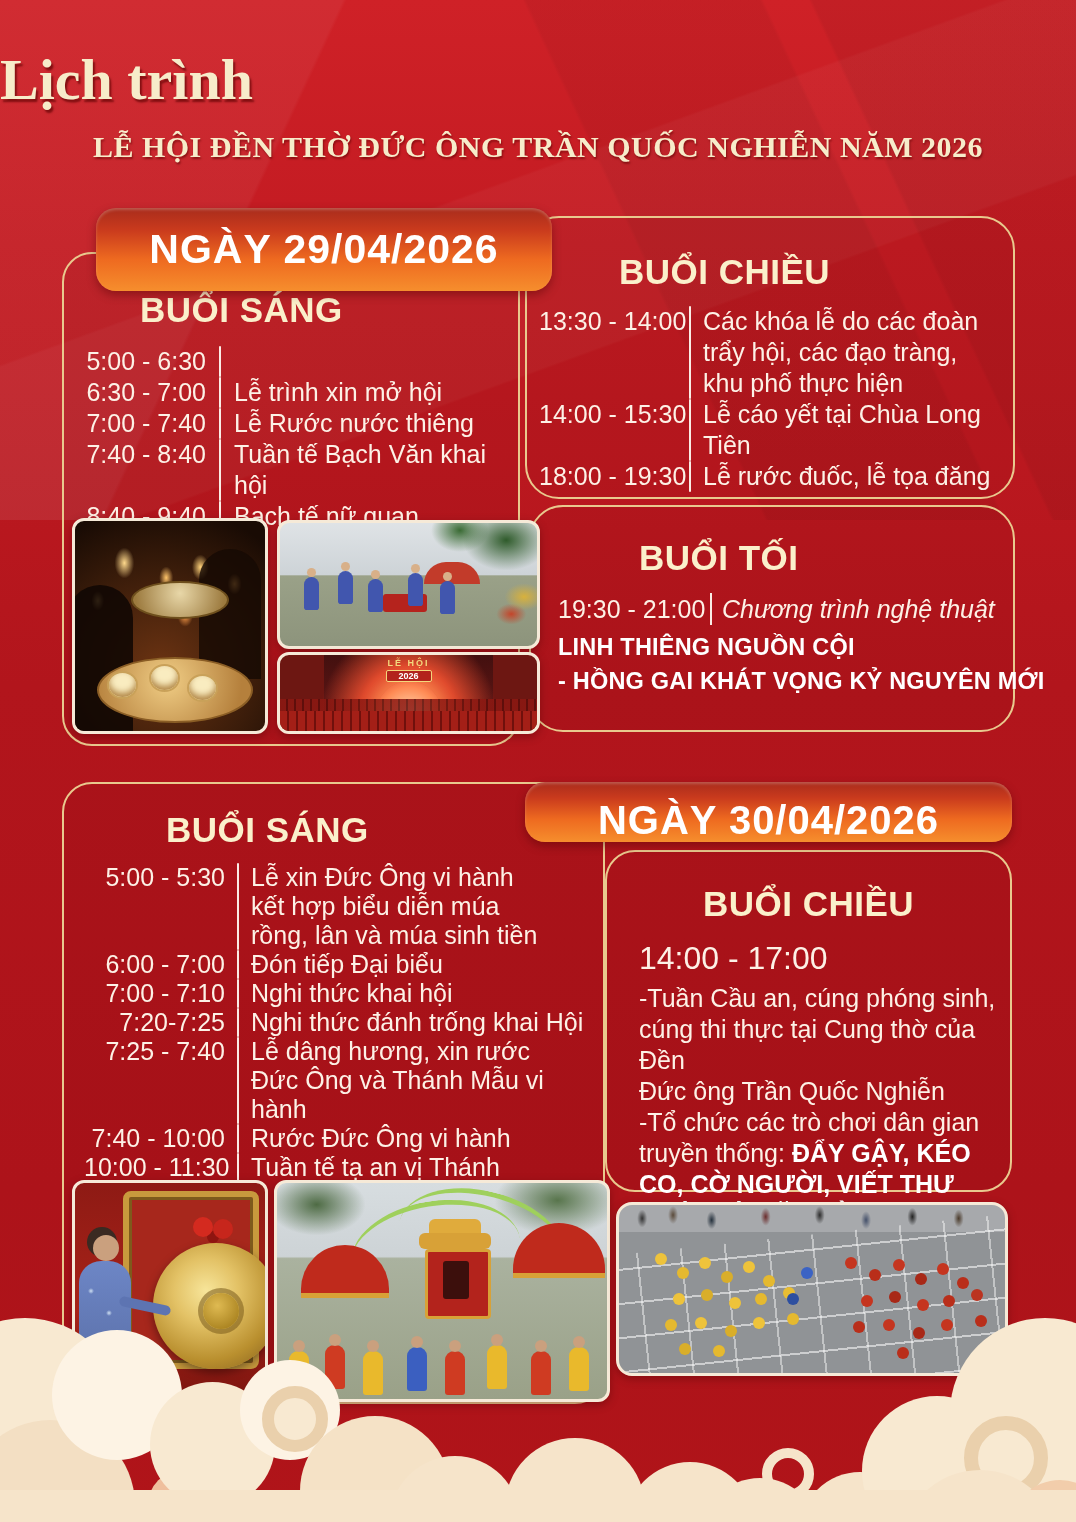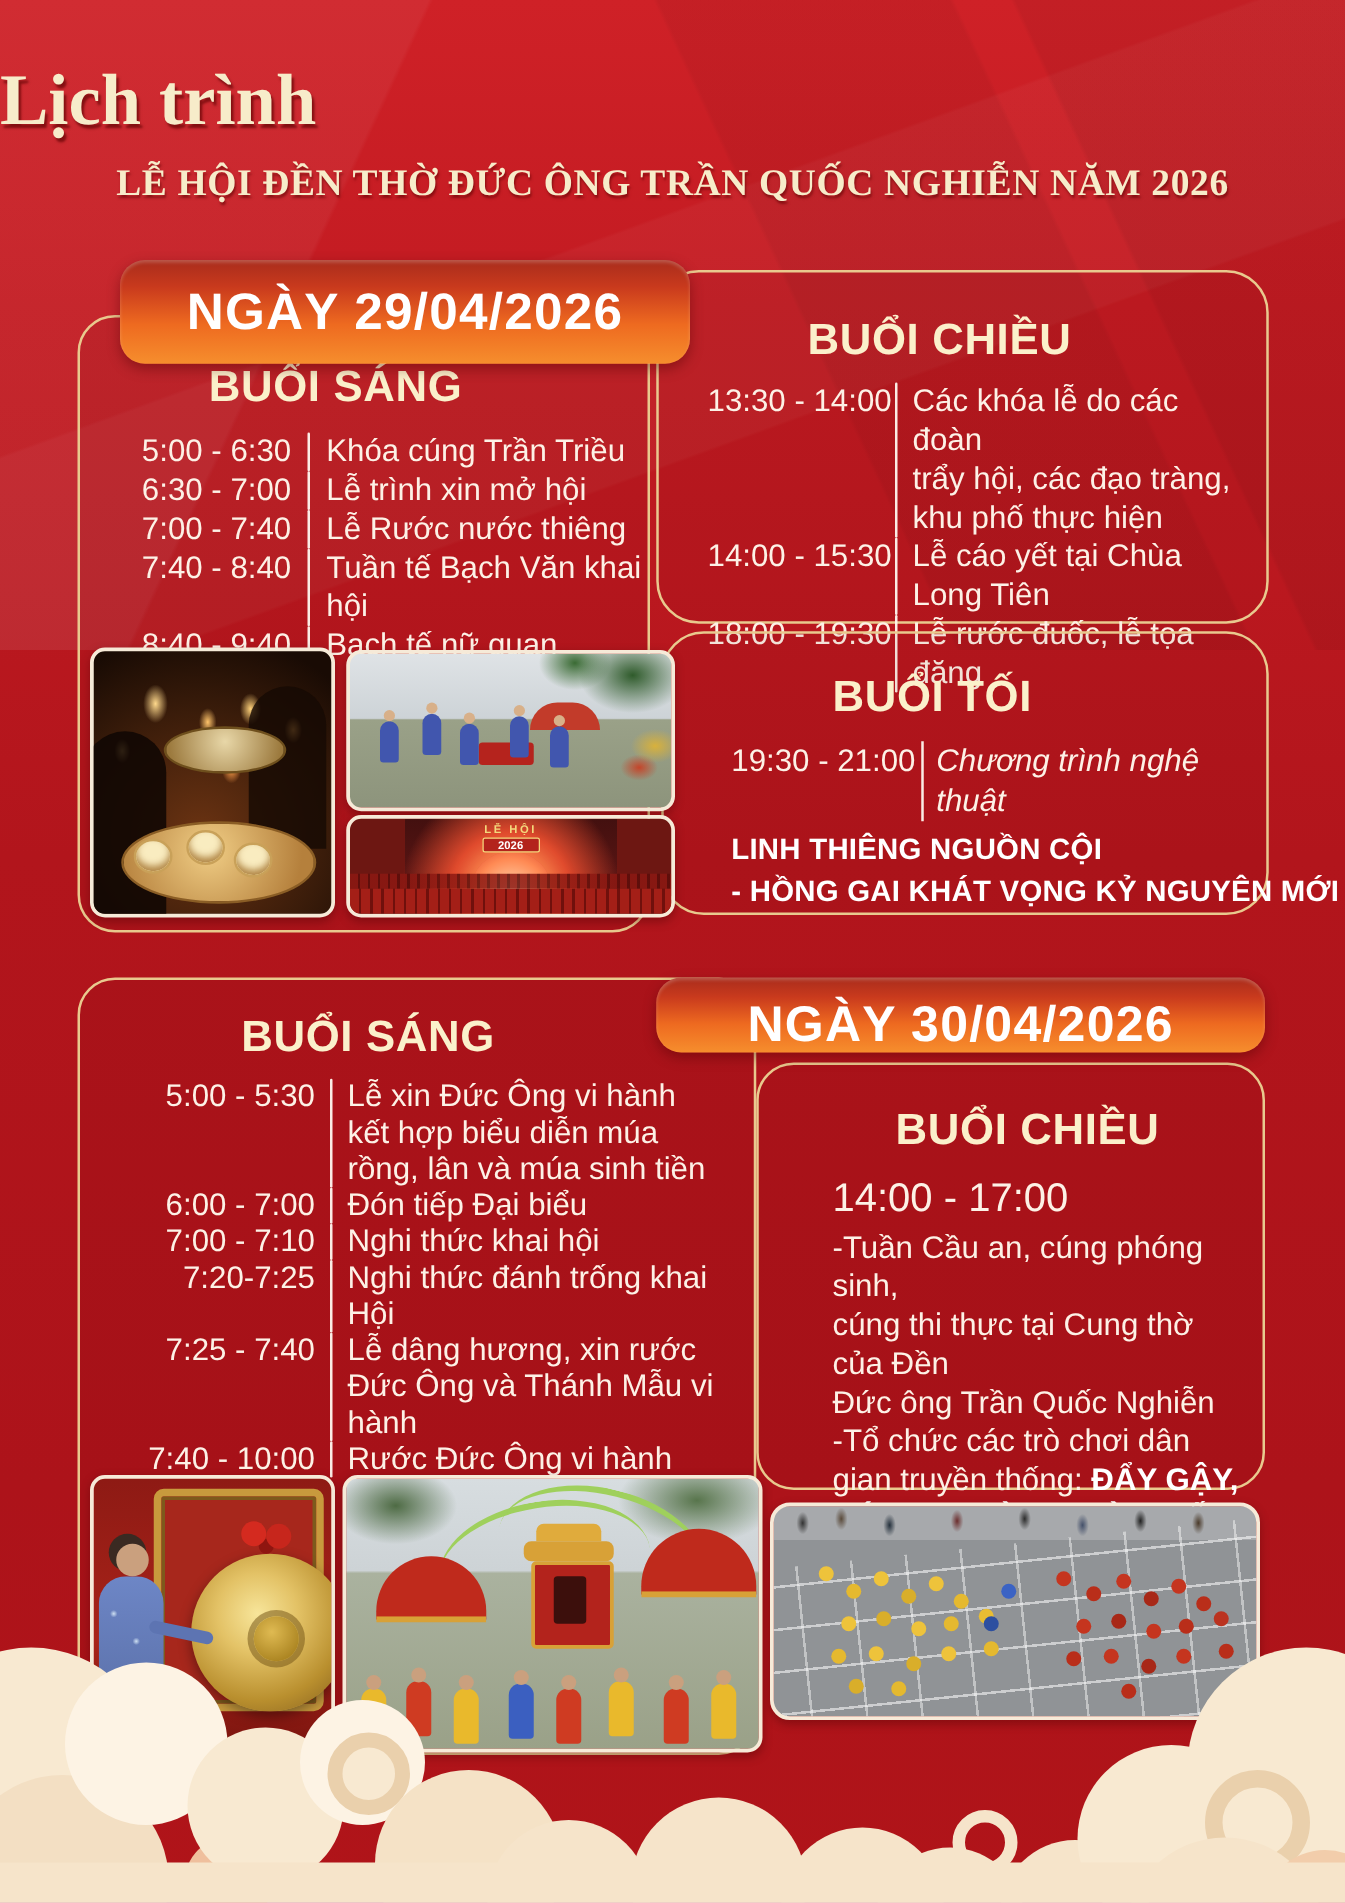--- a/index.html
+++ b/index.html
@@ -20,21 +20,21 @@
   .title{
     position:absolute;left:0;right:0;top:46px;text-align:left;
     font-family:"Liberation Serif","DejaVu Serif",serif;font-weight:700;
     font-size:58px;color:#f7ecca;text-shadow:2px 3px 2px rgba(90,0,0,.65);
   }
   .subtitle{
     position:absolute;left:0;right:0;top:130px;text-align:center;
     font-family:"Liberation Serif","DejaVu Serif",serif;font-weight:700;
     font-size:30px;letter-spacing:.5px;color:#f7ecca;text-shadow:1px 2px 2px rgba(90,0,0,.55);
   }
-  .card{position:absolute;border:2px solid #e9c98e;border-radius:30px;background:rgba(60,0,0,0.06);box-sizing:border-box;padding-left:27px;}
+  .card{position:absolute;border:2px solid #e9c98e;border-radius:30px;background:rgba(60,0,0,0.06);box-sizing:border-box;}
   .badge{
     position:absolute;z-index:10;text-align:center;color:#ffffff;font-weight:700;
     background:linear-gradient(180deg,#a92c1c 0%,#c93a1d 26%,#ee6a20 62%,#f68e2d 100%);
     border-radius:20px;letter-spacing:1px;
     box-shadow:0 4px 10px rgba(70,0,0,.4), inset 0 2px 3px rgba(255,255,255,.22);
   }
   .badge1{left:96px;top:208px;width:456px;height:83px;font-size:41px;line-height:83px;}
   .badge2{left:525px;top:782px;width:487px;height:60px;font-size:40px;line-height:76px;}
   .card-d1-left{left:62px;top:252px;width:458px;height:494px;z-index:5;}
   .card-d1-aft{left:525px;top:216px;width:490px;height:283px;border-radius:34px;z-index:5;}
@@ -186,21 +186,20 @@
 
   <div class="title">Lịch trình</div>
   <div class="subtitle">LỄ HỘI ĐỀN THỜ ĐỨC ÔNG TRẦN QUỐC NGHIỄN NĂM 2026</div>
 
   <div class="card card-d1-left">
     <div class="heading h-d1-morning">BUỔI SÁNG</div>
     <div class="sched list-d1-m">
       <div class="row">
         <div class="t">5:00 - 6:30</div>
           <div class="bar"></div>
-        <div class="e">Khóa cúng Trần Triều</div>
       </div>
       <div class="row">
         <div class="t">6:30 - 7:00</div>
           <div class="bar"></div>
         <div class="e">Lễ trình xin mở hội</div>
       </div>
       <div class="row">
         <div class="t">7:00 - 7:40</div>
           <div class="bar"></div>
         <div class="e">Lễ Rước nước thiêng</div>
@@ -308,20 +307,25 @@
       <div class="row">
         <div class="t">7:25 - 7:40</div>
           <div class="bar"></div>
         <div class="e">Lễ dâng hương, xin rước
 Đức Ông và Thánh Mẫu vi hành</div>
       </div>
       <div class="row">
         <div class="t">7:40 - 10:00</div>
           <div class="bar"></div>
         <div class="e">Rước Đức Ông vi hành</div>
+      </div>
+      <div class="row">
+        <div class="t">10:00 - 11:30</div>
+          <div class="bar"></div>
+        <div class="e">Tuần tế tạ an vị Thánh</div>
       </div>
     </div>
   </div>
 
   <div class="badge badge2">NGÀY 30/04/2026</div>
 
   <div class="card card-d2-right">
     <div class="heading h-d2-aft">BUỔI CHIỀU</div>
     <div class="aft2-time">14:00 - 17:00</div>
     <div class="aft2-para">-Tuần Cầu an, cúng phóng sinh,

